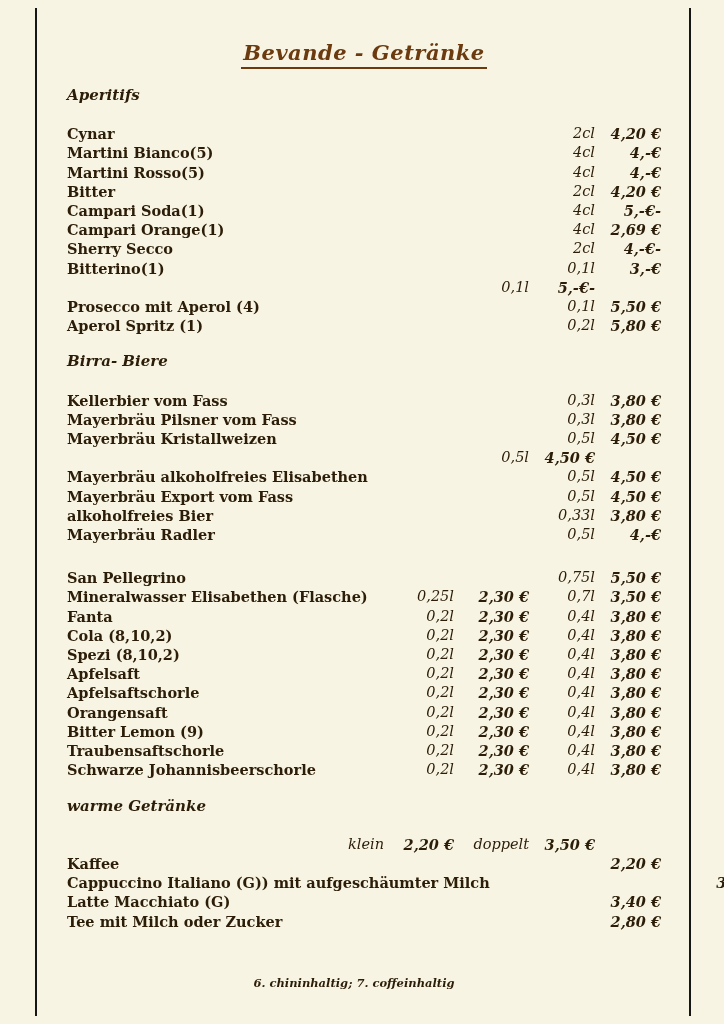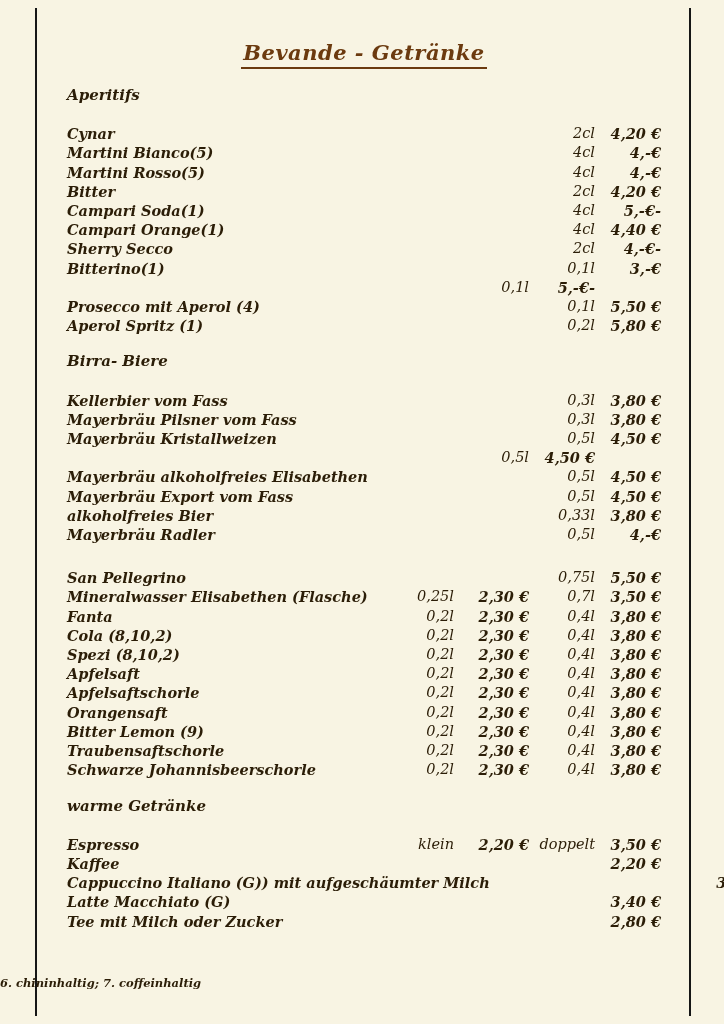--- a/index.html
+++ b/index.html
@@ -58,42 +58,41 @@
   }
 
   .row {
     display: grid;
     grid-template-columns: 1fr 70px 75px 66px 66px;
     line-height: 19.2px;
     font-size: 14.5px;
   }
   .row .name {
     font-weight: bold;
-    font-style: italic;
     white-space: nowrap;
     overflow: visible;
   }
   .row .qty {
     text-align: right;
     font-style: italic;
     white-space: nowrap;
   }
   .row .price {
     text-align: right;
     font-style: italic;
     font-weight: bold;
     white-space: nowrap;
   }
 
   .footer {
     position: absolute;
     left: 0;
     right: 16px;
     bottom: 34px;
-    text-align: left;
+    text-align: center;
     font-size: 11.5px;
     font-weight: bold;
     font-style: italic;
     color: #2b1d07;
   }
 </style>
 </head>
 <body>
 
 <div class="page">
@@ -140,21 +139,21 @@
             <span class="qty"></span>
             <span class="price"></span>
             <span class="qty">4cl</span>
             <span class="price">5,-€-</span>
           </div>
           <div class="row">
             <span class="name">Campari Orange(1)</span>
             <span class="qty"></span>
             <span class="price"></span>
             <span class="qty">4cl</span>
-            <span class="price">4,40 €</span>
+            <span class="price">2,69 €</span>
           </div>
           <div class="row">
             <span class="name">Sherry Secco</span>
             <span class="qty"></span>
             <span class="price"></span>
             <span class="qty">2cl</span>
             <span class="price">4,-€-</span>
           </div>
           <div class="row">
             <span class="name">Bitterino(1)</span>
@@ -317,21 +316,20 @@
             <span class="name">Schwarze Johannisbeerschorle</span>
             <span class="qty">0,2l</span>
             <span class="price">2,30 €</span>
             <span class="qty">0,4l</span>
             <span class="price">3,80 €</span>
           </div>
         </div>
         <div class="section">
           <div class="section-header">warme Getränke</div>
           <div class="row">
-            <span class="name">Espresso</span>
             <span class="qty">klein</span>
             <span class="price">2,20 €</span>
             <span class="qty">doppelt</span>
             <span class="price">3,50 €</span>
           </div>
           <div class="row">
             <span class="name">Kaffee</span>
             <span class="qty"></span>
             <span class="price"></span>
             <span class="qty"></span>

